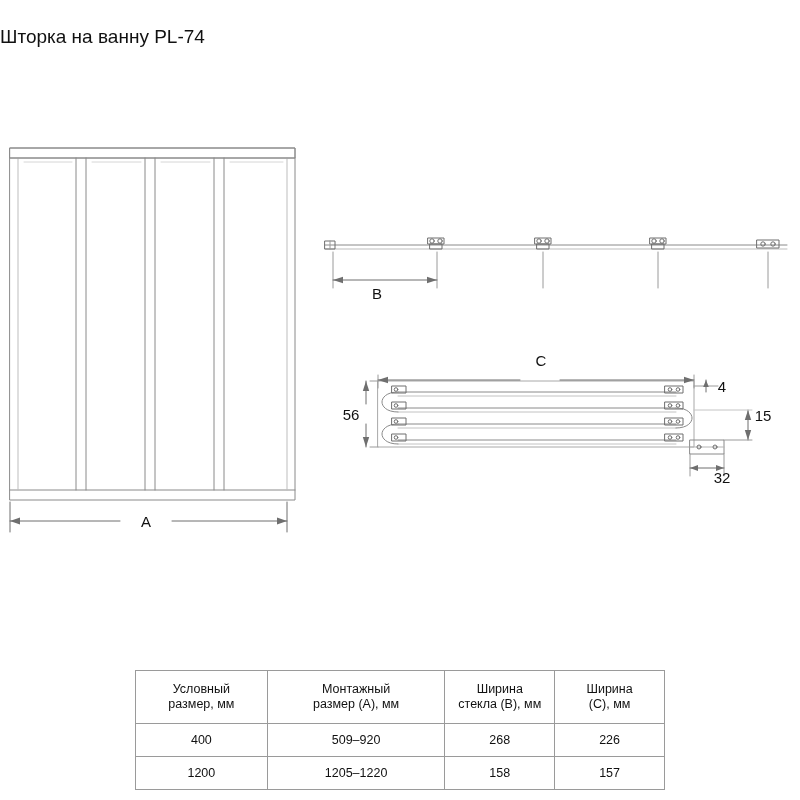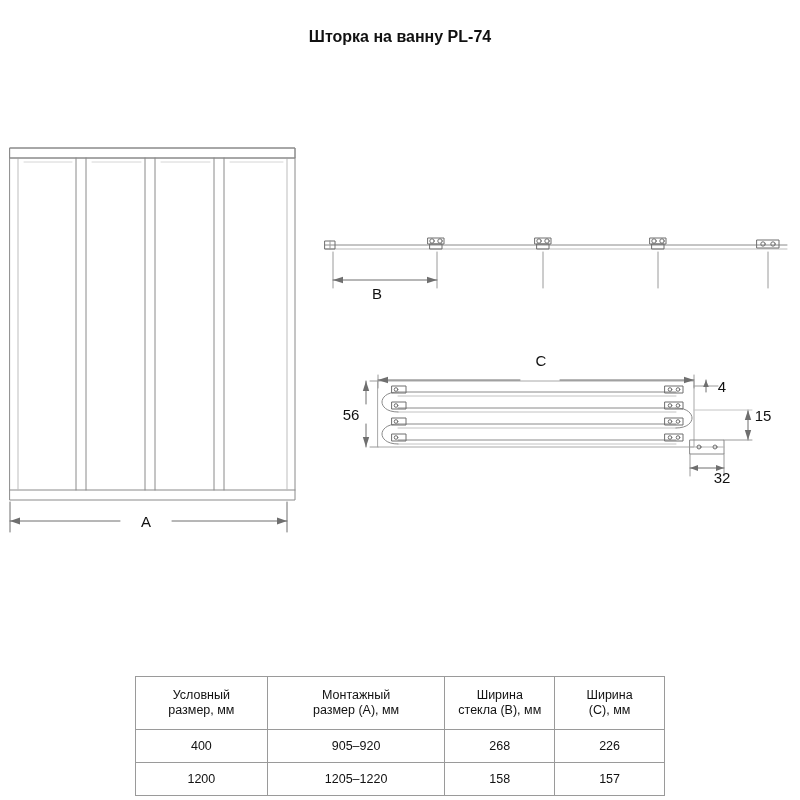--- a/index.html
+++ b/index.html
@@ -19,42 +19,40 @@
     position: absolute;
     left: 0; top: 0;
     width: 800px;
     height: 800px;
   }
   .title {
     position: absolute;
     left: 0;
     top: 22px;
     width: 800px;
-    text-align: center;
-    font-size: 16px;
+    text-align: left;
+    font-size: 19px;
     line-height: 30px;
     color: #111;
-    font-weight: bold;
   }
   .title .line2 { display: block; }
 
   svg.diagram {
     position: absolute;
     left: 0;
     top: 0;
     width: 800px;
     height: 800px;
   }
 
   .tbl-wrap {
     position: absolute;
     left: 135px;
     top: 670px;
     width: 530px;
-    margin-top: 6px;
   }
   table.spec {
     border-collapse: collapse;
     width: 530px;
     font-size: 12.5px;
     color: #111;
   }
   table.spec th, table.spec td {
     border: 1px solid #9a9a9a;
     text-align: center;
@@ -293,21 +291,21 @@
           </th>
           <th>
             <div>Ширина</div>
             <div>(C), мм</div>
           </th>
         </tr>
       </thead>
       <tbody>
         <tr>
           <td>400</td>
-          <td>905–920</td>
+          <td>509–920</td>
           <td>268</td>
           <td>226</td>
         </tr>
         <tr>
           <td>1200</td>
           <td>1205–1220</td>
           <td>158</td>
           <td>157</td>
         </tr>
       </tbody>

